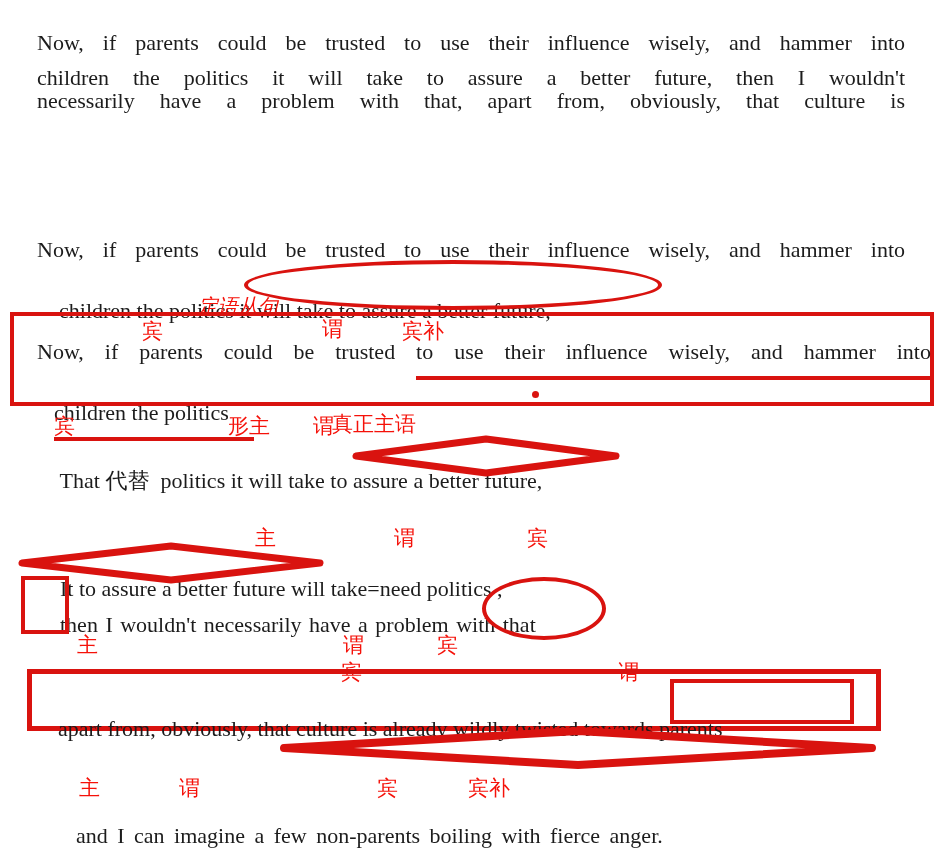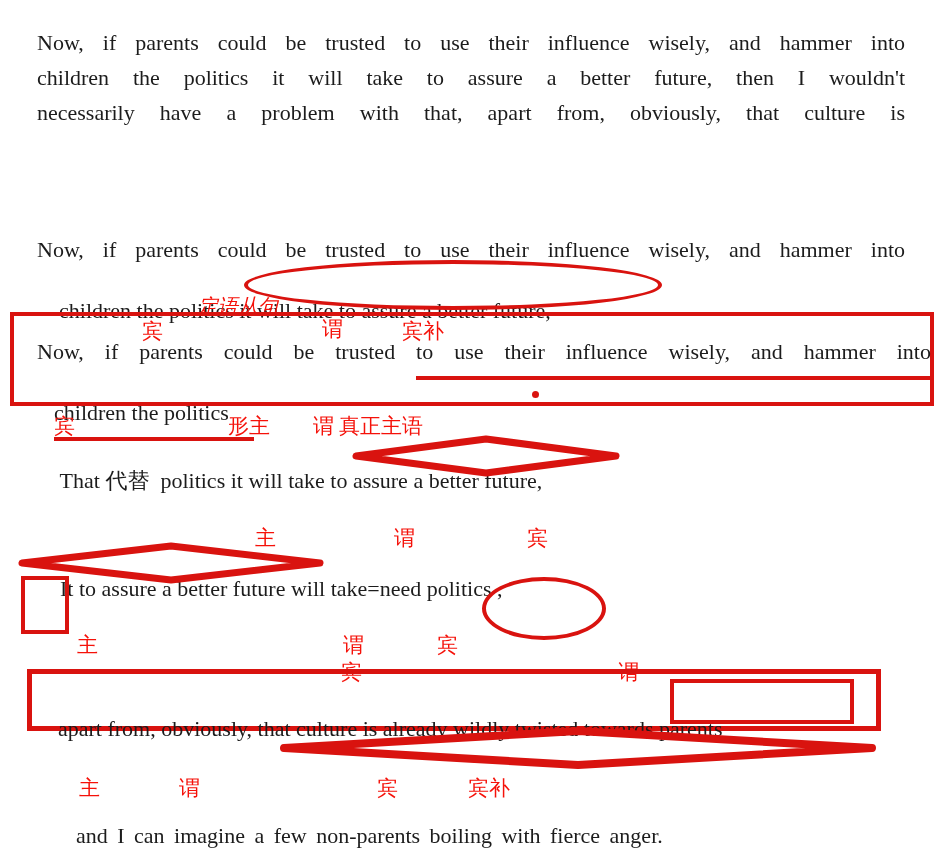--- a/index.html
+++ b/index.html
@@ -62,21 +62,21 @@
     stroke-linejoin: round;
   }
 </style>
 </head>
 <body>
 
 <div class="canvas">
 
   <div class="line just para1-line" style="left:37px; top:25px; width:868px;">Now, if parents could be trusted to use their influence wisely, and hammer into</div>
   <div class="line just para1-line" style="left:37px; top:60px; width:868px;">children the politics it will take to assure a better future, then I wouldn't</div>
-  <div class="line just para1-line" style="left:37px; top:95px; width:868px;">necessarily have a problem with that, apart from, obviously, that culture is</div>
+  <div class="line just para1-line" style="left:37px; top:83px; width:868px;">necessarily have a problem with that, apart from, obviously, that culture is</div>
 
   <div class="line just" style="left:37px; top:237px; width:868px;">Now, if parents could be trusted to use their influence wisely, and hammer into</div>
   <div class="line" style="left:37px; top:272px;">
     <span>children the politics </span><span>it will take to assure a better future</span><span>,</span>
   </div>
   <div class="shape-ellipse" style="left:244px; top:260px; width:410px; height:42px;"></div>
   <div class="rlabel" style="left:198px; top:295px; font-size:20px;font-style:italic;">定语从句</div>
 
   <div class="shape-box" style="left:10px; top:312px; width:924px; height:94px;"></div>
   <div class="rlabel" style="left:142px; top:320px;">宾</div>
@@ -86,38 +86,41 @@
     <span>Now, if parents could be trusted </span><span class="runder">to use their influence wisely, and hammer into</span>
   </div>
   <div class="line" style="left:32px; top:374px;">
     <span class="runder runder-ext">children the politics</span>
   </div>
   <div class="dot" style="left:532px; top:391px;"></div>
 
   <div class="rlabel" style="left:54px; top:415px;">宾</div>
   <div class="rlabel" style="left:228px; top:415px;">形主</div>
   <div class="rlabel" style="left:313px; top:415px;">谓</div>
-  <div class="rlabel" style="left:339px; top:415px;">真正主语</div>
+  <div class="rlabel" style="left:332px; top:415px;font-family:Liberation Mono, monospace;">真正主语</div>
   <div class="line" style="left:38px; top:442px;">
     <span>That 代替  politics it will take </span><span>to assure a better future</span><span>,</span>
   </div>
   <svg class="diamond" style="left:352px; top:434px;" width="268" height="44" viewBox="0 0 268 44">
     <polygon points="4,22 134,5 264,22 134,39" stroke-width="7"></polygon>
   </svg>
 
   <div class="rlabel" style="left:255px; top:527px;">主</div>
   <div class="rlabel" style="left:394px; top:527px;">谓</div>
   <div class="rlabel" style="left:527px; top:527px;">宾</div>
   <div class="line" style="left:38px; top:550px;text-align:center;">
     <span>It to assure a better future</span><span> will take=need politics ,</span>
   </div>
   <svg class="diamond" style="left:18px; top:542px;" width="306" height="42" viewBox="0 0 306 42">
     <polygon points="4,21 153,4 302,21 153,38" stroke-width="7"></polygon>
   </svg>
 
+  <div class="line" style="left:30px; top:586px; word-spacing:2px;">
+    <span>then</span><span> I wouldn't necessarily have a problem </span><span>with that</span>
+  </div>
   <div class="shape-box" style="left:21px; top:576px; width:48px; height:58px;"></div>
   <div class="shape-ellipse" style="left:482px; top:577px; width:116px; height:55px;"></div>
   <div class="rlabel" style="left:77px; top:634px;">主</div>
   <div class="rlabel" style="left:343px; top:634px;">谓</div>
   <div class="rlabel" style="left:437px; top:634px;">宾</div>
 
   <div class="rlabel" style="left:341px; top:661px;">宾</div>
   <div class="rlabel" style="left:618px; top:661px;">谓</div>
   <div class="shape-box thick" style="left:27px; top:669px; width:854px; height:62px;"></div>
   <div class="line" style="left:36px; top:690px;">

